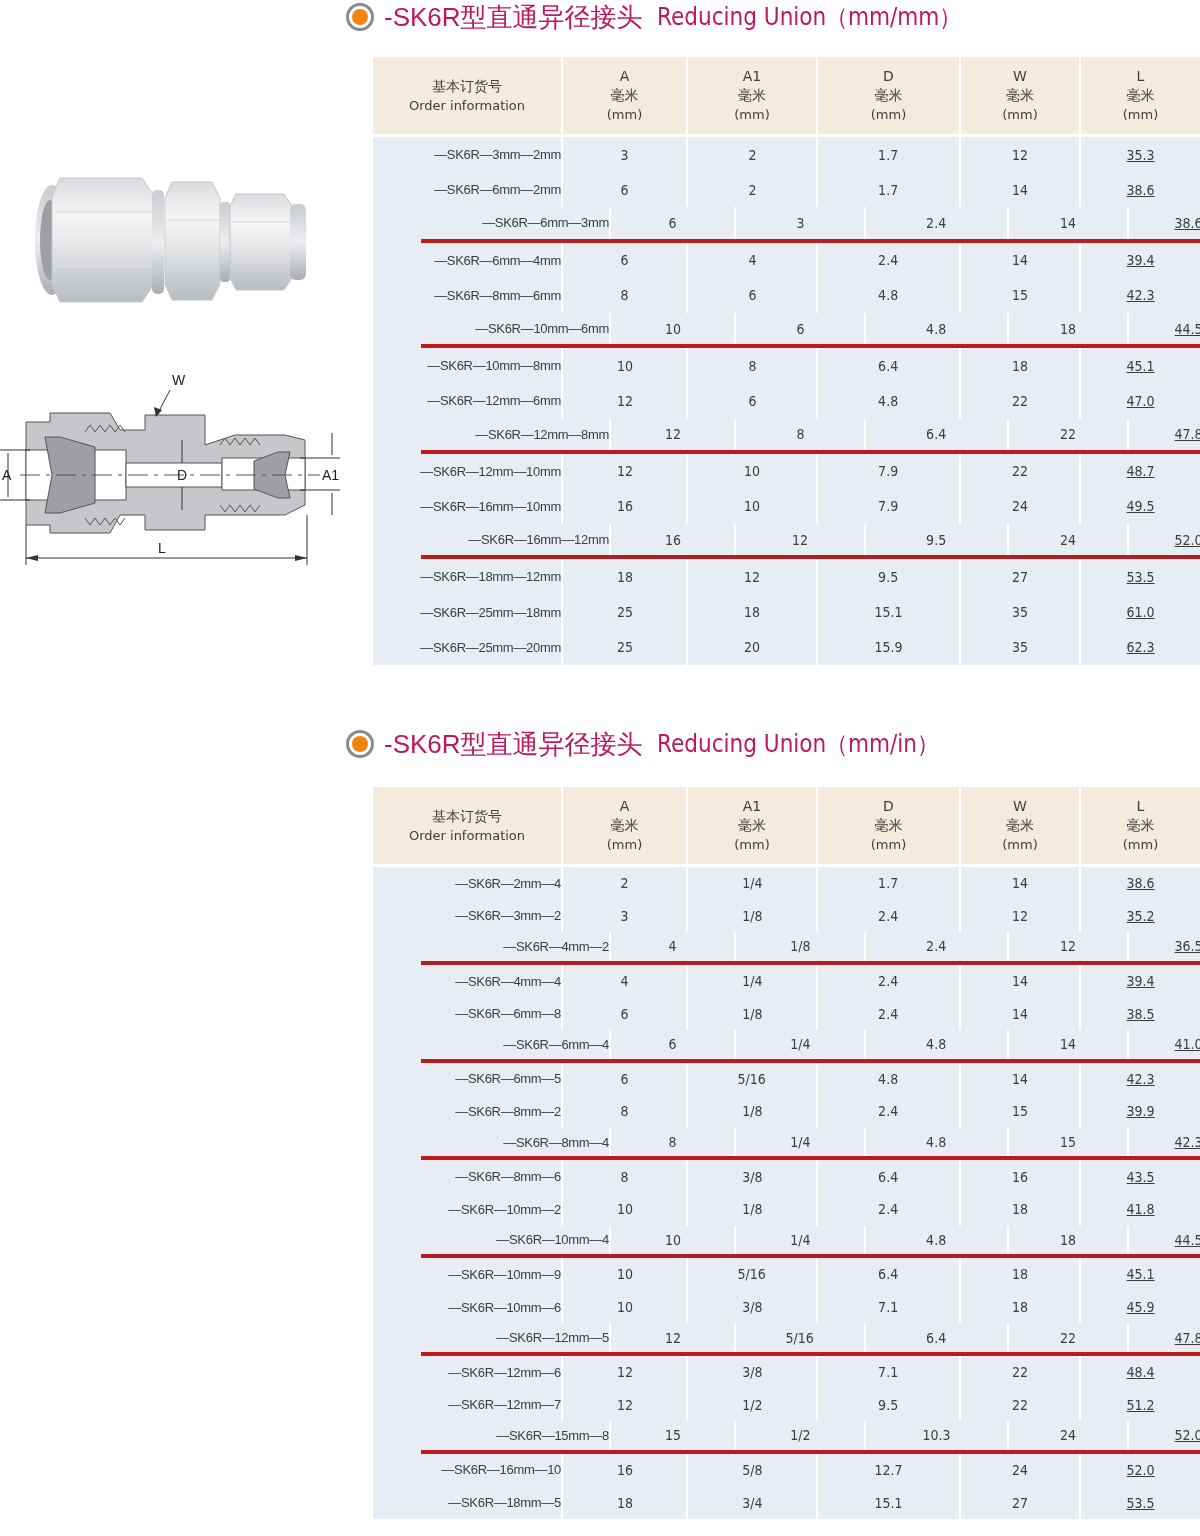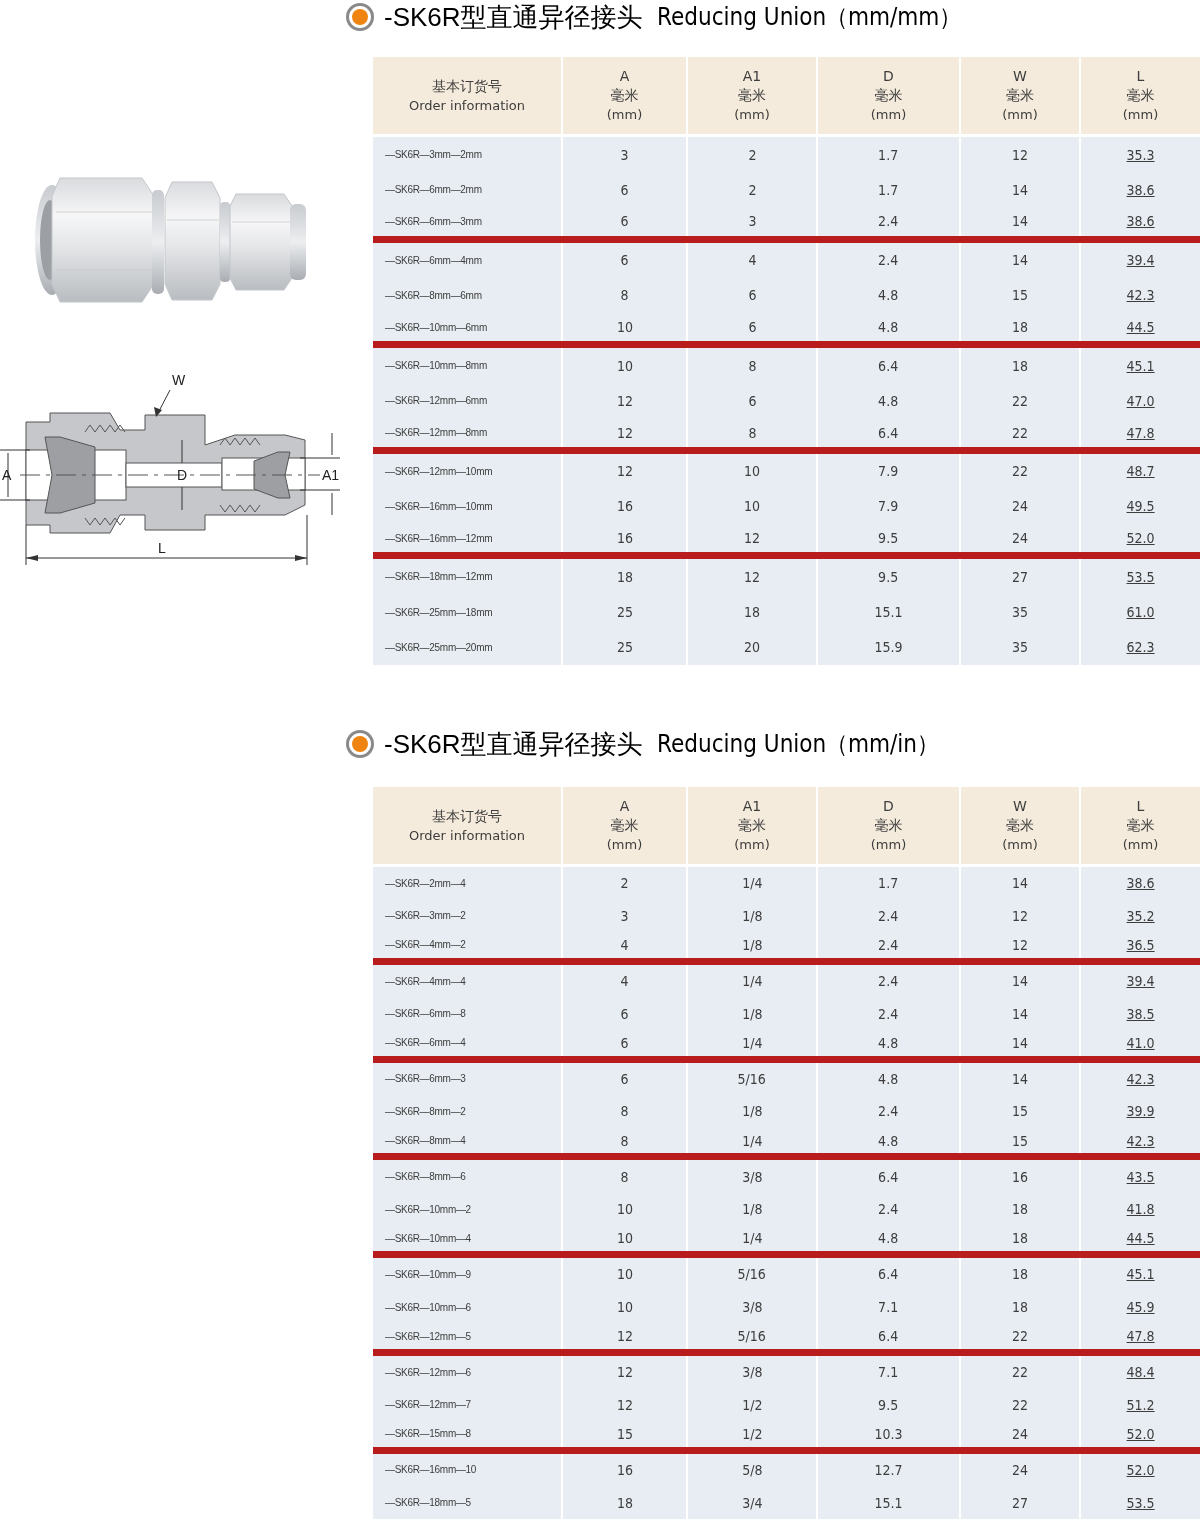--- a/index.html
+++ b/index.html
@@ -2,43 +2,43 @@
 <html><head>
 <meta charset="utf-8">
 <style>
   * { box-sizing: border-box; margin: 0; padding: 0; }
   html, body { width: 1200px; height: 1536px; background: #ffffff; overflow: hidden; }
   body { position: relative; font-family: "DejaVu Sans", sans-serif; color: #3a3a3a; }
 
   .section-title {
     position: absolute; left: 346px; height: 34px;
     display: flex; align-items: center;
-    color: #000000; font-family: "Liberation Sans", sans-serif;
+    color: #be185d; font-family: "Liberation Sans", sans-serif;
     font-size: 26px; letter-spacing: 0px; white-space: nowrap;
   }
   .bullet {
     width: 28px; height: 28px; border-radius: 50%;
     border: 3px solid #8a8a8a; background: #fff;
     display: flex; align-items: center; justify-content: center;
     margin-right: 10px; flex: 0 0 auto;
   }
   .bullet i { width: 16px; height: 16px; border-radius: 50%; background: #f08410; display: block; }
   .title-en { font-family: "DejaVu Sans", sans-serif; font-size: 24px; margin-left: 14px; transform: scaleX(0.9); transform-origin: left center; display: inline-block; }
 
   .spec-table { position: absolute; left: 373px; width: 827px; }
   .row { display: grid; grid-template-columns: 190px 125px 130px 143px 120px 119px; }
   .head { background: #f5ebdc; height: 80px; border-bottom: 3px solid #ffffff; }
   .head .cell { border-right: 2px solid #ffffff; display: flex; flex-direction: column; align-items: center; justify-content: center; font-size: 14px; line-height: 19px; color: #3d3d3d; }
   .head .cell:last-child { border-right: none; }
   .head .cell .sm { font-size: 13px; }
   .body { background: #e8edf3; }
   .body .row .cell { border-right: 2px solid #ffffff; display: flex; align-items: center; justify-content: center; font-size: 14px; color: #3d3d3d; }
   .body .row .cell:last-child { border-right: none; text-decoration: underline; }
-  .body .row .cell.code { justify-content: flex-start; padding-left: 12px; font-family: "Liberation Sans", sans-serif; font-size: 10px; letter-spacing: -0.3px; }
-  .body .row.group-end { border-bottom: 7px solid #b91c1c; }
+  .body .row .cell.code { justify-content: flex-end; padding-left: 12px; font-family: "Liberation Sans", sans-serif; font-size: 13px; letter-spacing: -0.3px; }
+  .body .row.group-end { border-bottom: 4px solid #b91c1c; margin-left: 48px; }
   .t1 .body .row { height: 35.2px; }
   .t2 .body .row { height: 32.6px; }
   .num { font-family: "DejaVu Sans", sans-serif; transform: scaleX(0.9); display: inline-block; }
 
   .product-photo { position: absolute; left: 22px; top: 160px; width: 300px; height: 170px; }
   .diagram { position: absolute; left: 0px; top: 365px; width: 350px; height: 205px; }
 </style>
 </head>
 <body>
 
@@ -624,21 +624,21 @@
         </div>
         <div class="cell">
           <span class="num">14</span>
         </div>
         <div class="cell">
           <span class="num">41.0</span>
         </div>
       </div>
       <div class="row">
         <div class="cell code">
-          <span>—SK6R—6mm—3</span>
+          <span>—SK6R—6mm—5</span>
         </div>
         <div class="cell">
           <span class="num">6</span>
         </div>
         <div class="cell">
           <span class="num">5/16</span>
         </div>
         <div class="cell">
           <span class="num">4.8</span>
         </div>

